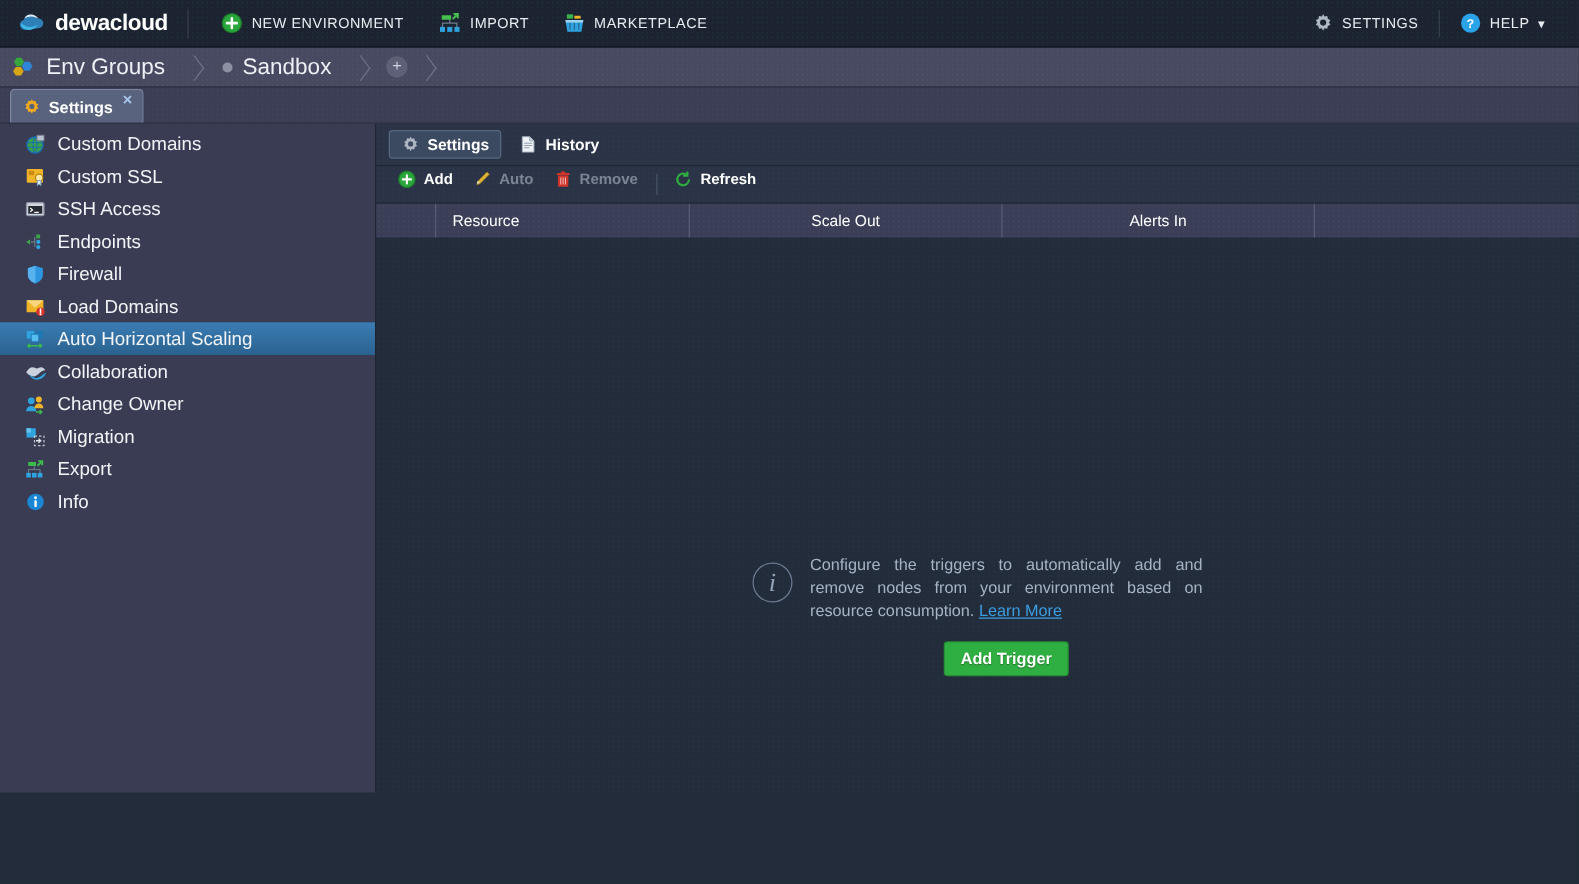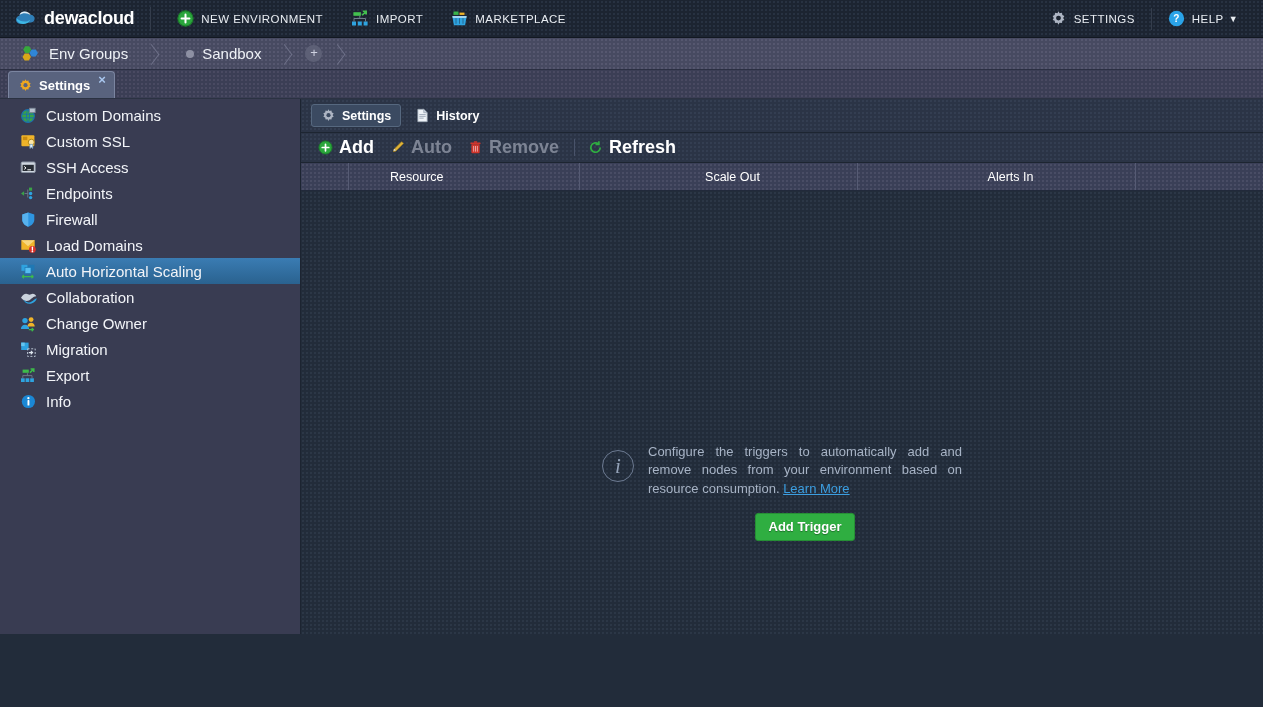--- a/index.html
+++ b/index.html
@@ -101,23 +101,23 @@
     display: flex;
     align-items: stretch;
     position: relative;
     z-index: 5;
     border-bottom: 1px solid #2b2f42;
   }
   .crumb {
     display: flex;
     align-items: center;
     gap: 8px;
-    padding: 0 14px 0 22px;
+    padding: 0 14px 0 10px;
     color: #eef1f6;
-    font-size: 15px;
+    font-size: 18px;
     cursor: pointer;
     user-select: none;
     white-space: nowrap;
   }
   .chev {
     width: 22px;
     flex: 0 0 22px;
     position: relative;
   }
   .chev::after {
@@ -279,26 +279,25 @@
     display: flex;
     align-items: center;
     padding-left: 12px;
     background-color: #2b3446;
     background-image: radial-gradient(rgba(120,140,170,.12) 0.7px, transparent 0.8px);
     background-size: 4px 4px;
     border-bottom: 1px solid #1d2531;
   }
   .tb-btn {
     display: flex;
-    align-items: center;
     gap: 6px;
     padding: 0 11px 0 5px;
     height: 24px;
     color: #ffffff;
-    font-size: 18px;
+    font-size: 12px;
     font-weight: bold;
     cursor: pointer;
     user-select: none;
     border-radius: 3px;
   }
   .tb-btn.disabled { color: #7d8494; cursor: default; }
   .tb-div {
     width: 1px;
     height: 17px;
     background: #49536a;
@@ -307,21 +306,20 @@
 
   .thead {
     height: 27px;
     min-height: 27px;
     display: flex;
     align-items: stretch;
     background-color: #3a3f57;
     background-image: radial-gradient(rgba(160,150,180,.16) 0.7px, transparent 0.8px);
     background-size: 4px 4px;
     border-bottom: 1px solid #21293a;
-    gap: 28px;
   }
   .th {
     display: flex;
     align-items: center;
     color: #ffffff;
     font-size: 12.5px;
     border-right: 1px solid #565b74;
     box-sizing: border-box;
     user-select: none;
     cursor: pointer;

